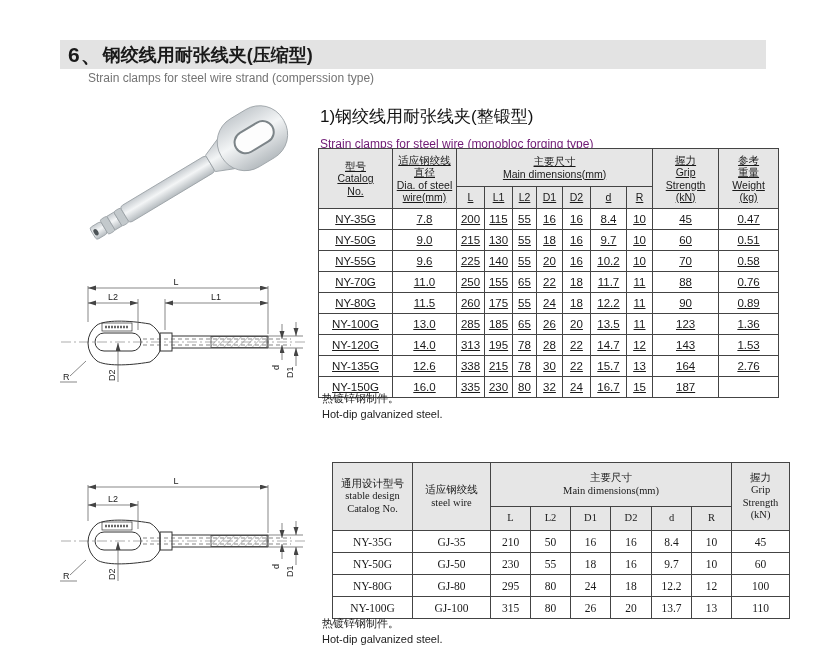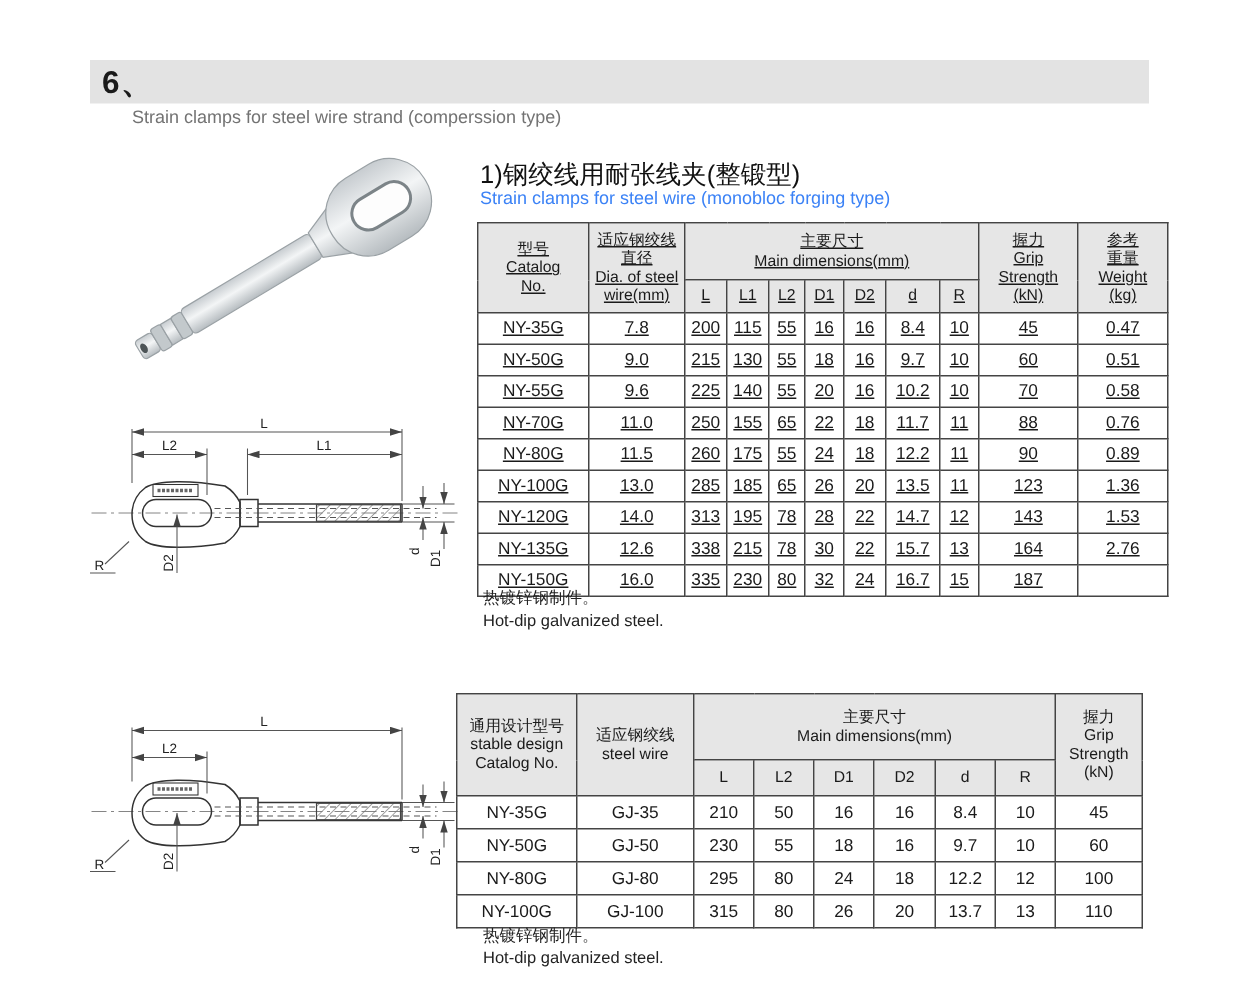--- a/index.html
+++ b/index.html
@@ -9,43 +9,44 @@
   }
   .abs{position:absolute;}
   .header-bar{
     left:60px;top:40px;width:706px;height:29px;background:#e3e3e3;
     display:flex;align-items:center;padding-left:8px;box-sizing:border-box;
   }
   .title-num{font-size:21px;font-weight:bold;letter-spacing:1px;}
   .title-cn{font-size:18px;font-weight:bold;}
   .page-sub{left:88px;top:71px;font-size:12px;color:#737373;}
   .sec-cn{left:320px;top:105px;font-size:17px;color:#111;}
-  .sec-en{left:320px;top:125px;font-size:12px;color:#3b82f6;}
+  .sec-en{left:320px;top:137px;font-size:12px;color:#701a75;}
   table{border-collapse:collapse;table-layout:fixed;}
   th,td{border:1px solid #444;text-align:center;vertical-align:middle;padding:0 1px;overflow:hidden;}
   th{background:#e6e6e6;font-weight:normal;font-size:10.5px;line-height:1.18;white-space:pre-line;}
   td{font-size:11.5px;background:#fff;}
   #t1{left:318px;top:148px;text-decoration:underline;}
   #t1 td{height:20px;}
-  #t2{left:304px;top:462px;}
+  #t2{left:332px;top:462px;font-family:Liberation Serif, serif;}
   #t2 td{height:21px;}
   .note{font-size:11px;color:#222;}
   
   .part{stroke:#333;stroke-width:1;fill:none;}
   .thin{stroke:#333;stroke-width:0.7;fill:none;}
   .dim{stroke:#555;stroke-width:0.7;fill:none;}
   .cl{stroke:#777;stroke-width:0.6;fill:none;stroke-dasharray:10 3 2 3;}
   .dash{stroke:#555;stroke-width:0.7;fill:none;stroke-dasharray:4 3;}
   svg text{font-size:9px;fill:#222;font-family:"Liberation Sans",sans-serif;}
 </style>
 </head>
 <body>
 
 <div class="abs header-bar">
   <span class="title-num">6、</span>
+  <span class="title-cn">钢绞线用耐张线夹(压缩型)</span>
 </div>
 <div class="abs page-sub">Strain clamps for steel wire strand (comperssion type)</div>
 
 <svg class="abs" style="left:68px;top:96px" width="258" height="168" viewBox="0 0 258 168">
   <defs>
     <linearGradient id="met" x1="0" y1="0" x2="0" y2="1">
       <stop offset="0" stop-color="#c7ccd0"></stop>
       <stop offset="0.45" stop-color="#f3f5f6"></stop>
       <stop offset="1" stop-color="#b6bcc0"></stop>
     </linearGradient>

